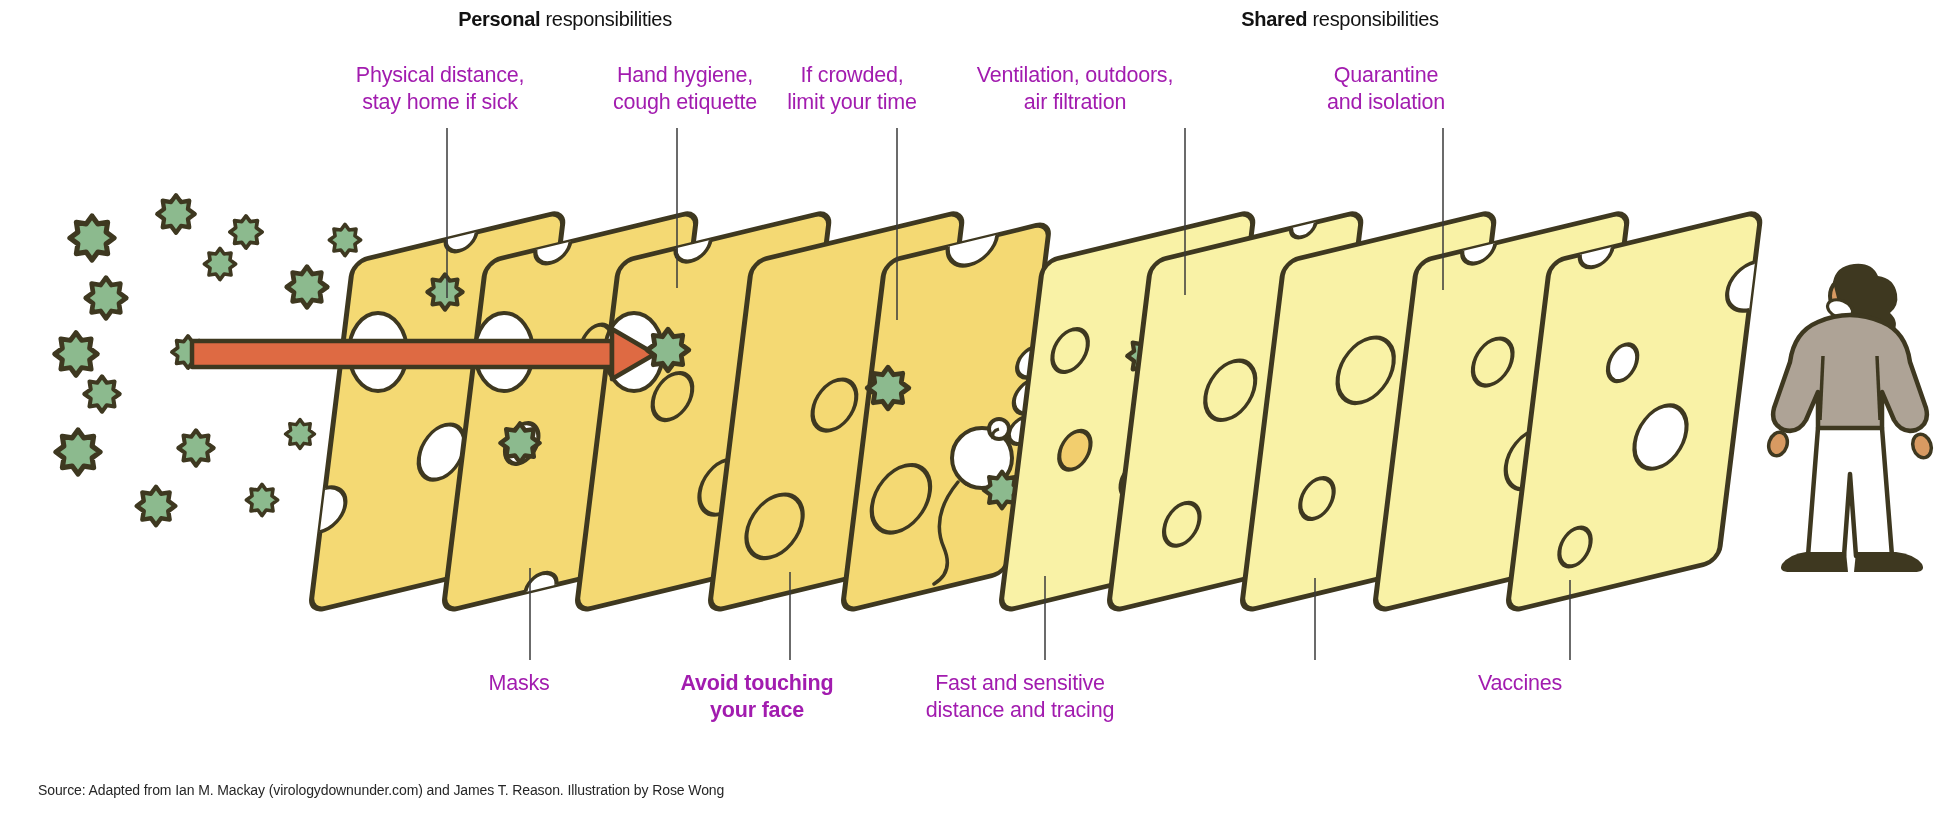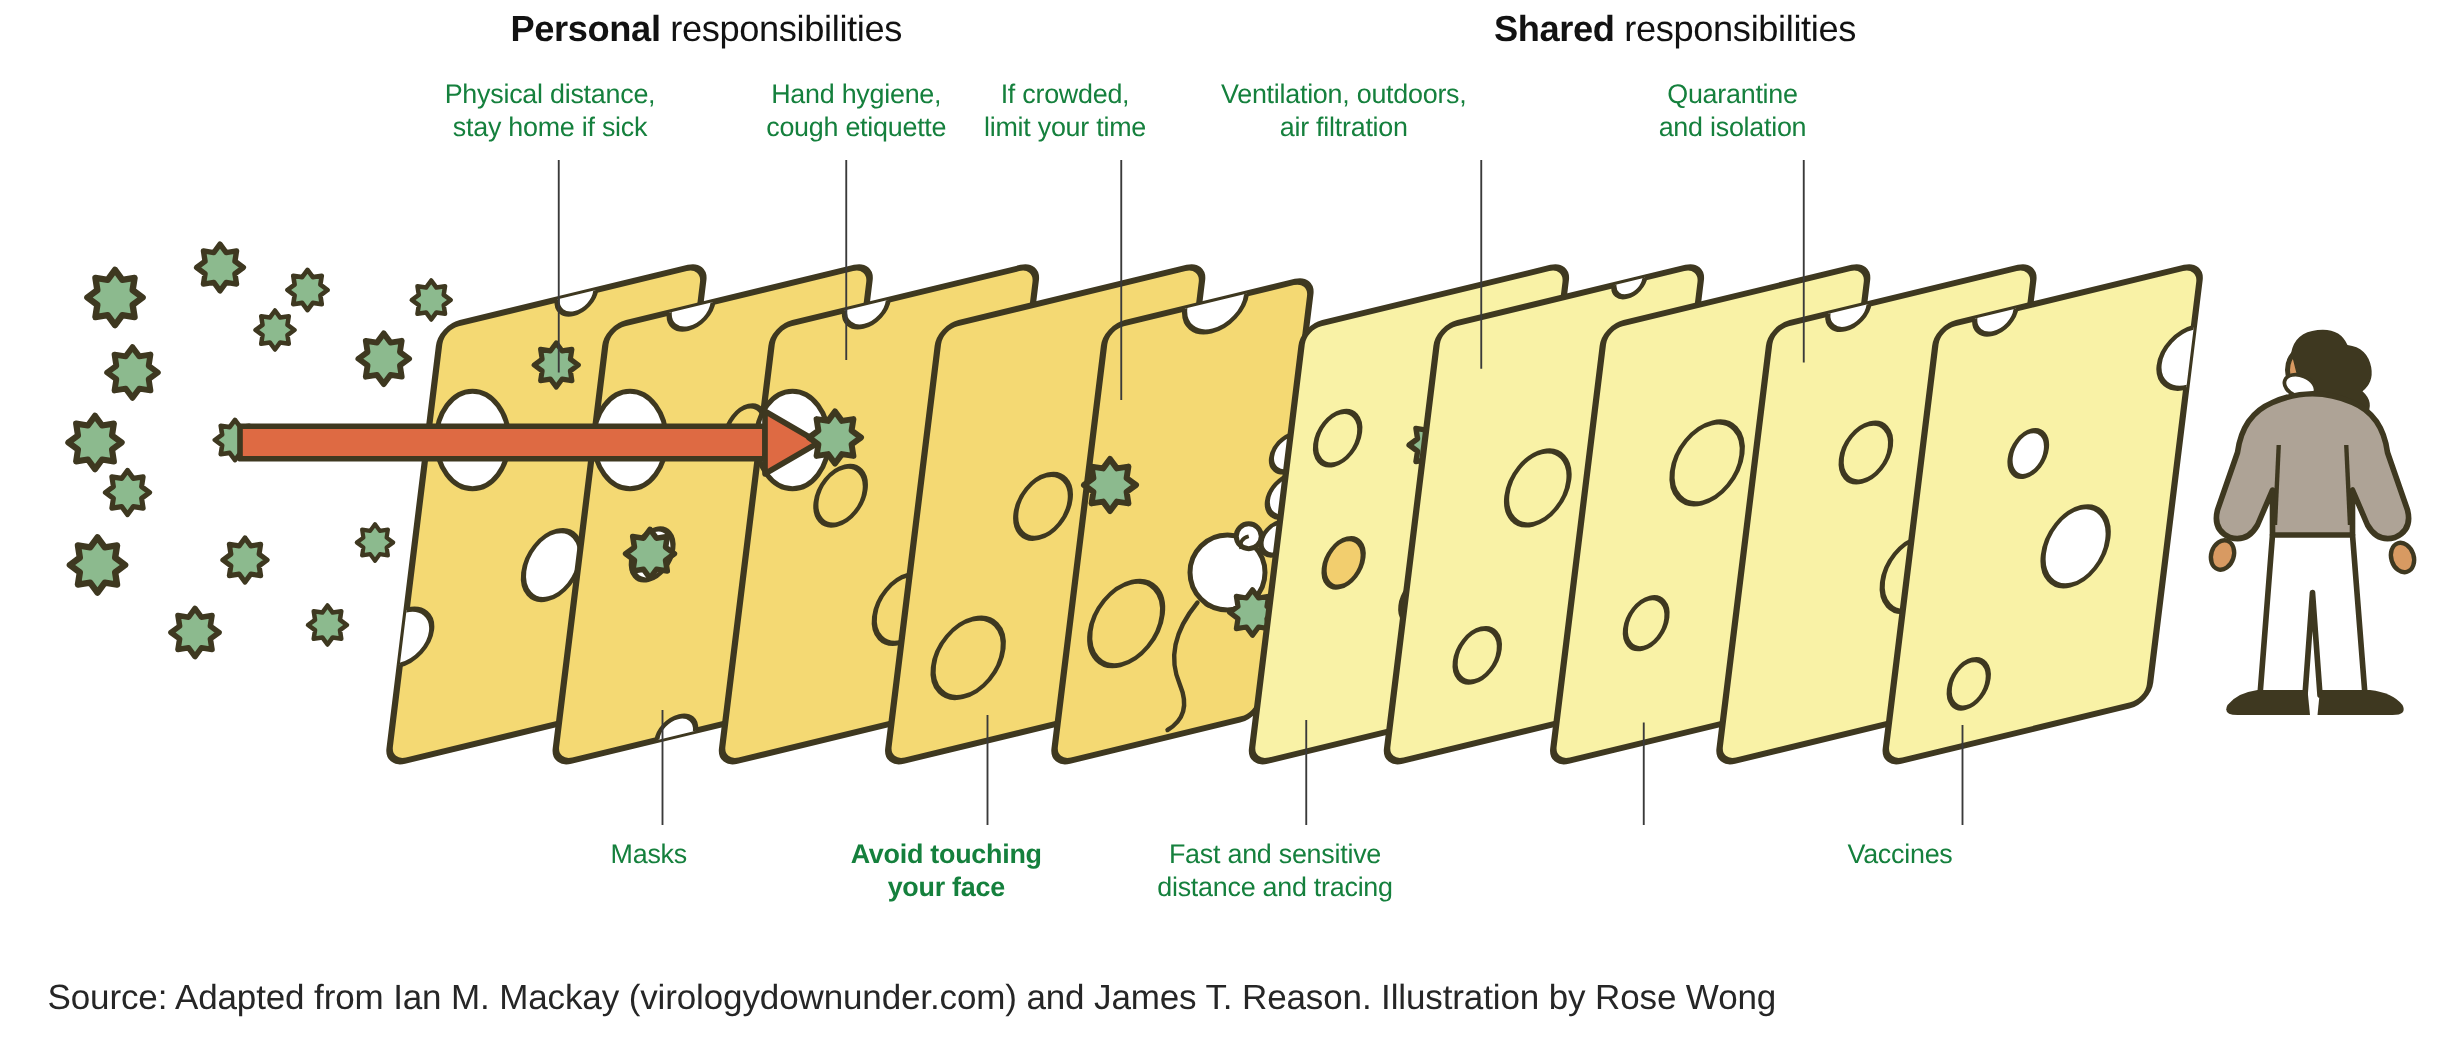--- a/index.html
+++ b/index.html
@@ -1,24 +1,24 @@
 <!DOCTYPE html>
 <html><head>
 <meta charset="utf-8">
 <style>
   html,body{margin:0;padding:0;background:#ffffff;}
   #page{position:relative;width:1954px;height:832px;background:#ffffff;overflow:hidden;
         font-family:"Liberation Sans",sans-serif;}
   svg{position:absolute;left:0;top:0;}
-  .title{position:absolute;transform:translateX(-50%);font-size:29px;color:#121212;
+  .title{position:absolute;transform:translateX(-50%);font-size:20px;color:#121212;
          letter-spacing:-0.3px;white-space:nowrap;}
   .title .em{font-weight:700;}
   .lbl{position:absolute;transform:translateX(-50%);text-align:center;
-       font-size:21.5px;line-height:1.26;color:#15803d;white-space:pre-line;letter-spacing:-0.2px;}
-  .src{position:absolute;font-size:28px;color:#262626;letter-spacing:-0.1px;}
+       font-size:21.5px;line-height:1.26;color:#a21caf;white-space:pre-line;letter-spacing:-0.2px;}
+  .src{position:absolute;font-size:14px;color:#262626;letter-spacing:-0.1px;}
   
   .sl{stroke:#3E3820;stroke-width:5;stroke-linejoin:round;}
   .gold{fill:#F4D973;}
   .pale{fill:#F9F2A6;}
   .hw{fill:#FFFFFF;stroke:#3E3820;stroke-width:4;}
   .hg{fill:#F4D973;stroke:#3E3820;stroke-width:4;}
   .hp{fill:#F9F2A6;stroke:#3E3820;stroke-width:4;}
   .hd{fill:#F2CE6E;stroke:#3E3820;stroke-width:4;}
   .ln{stroke:#3a3a3a;stroke-width:1.5;}
 </style>

